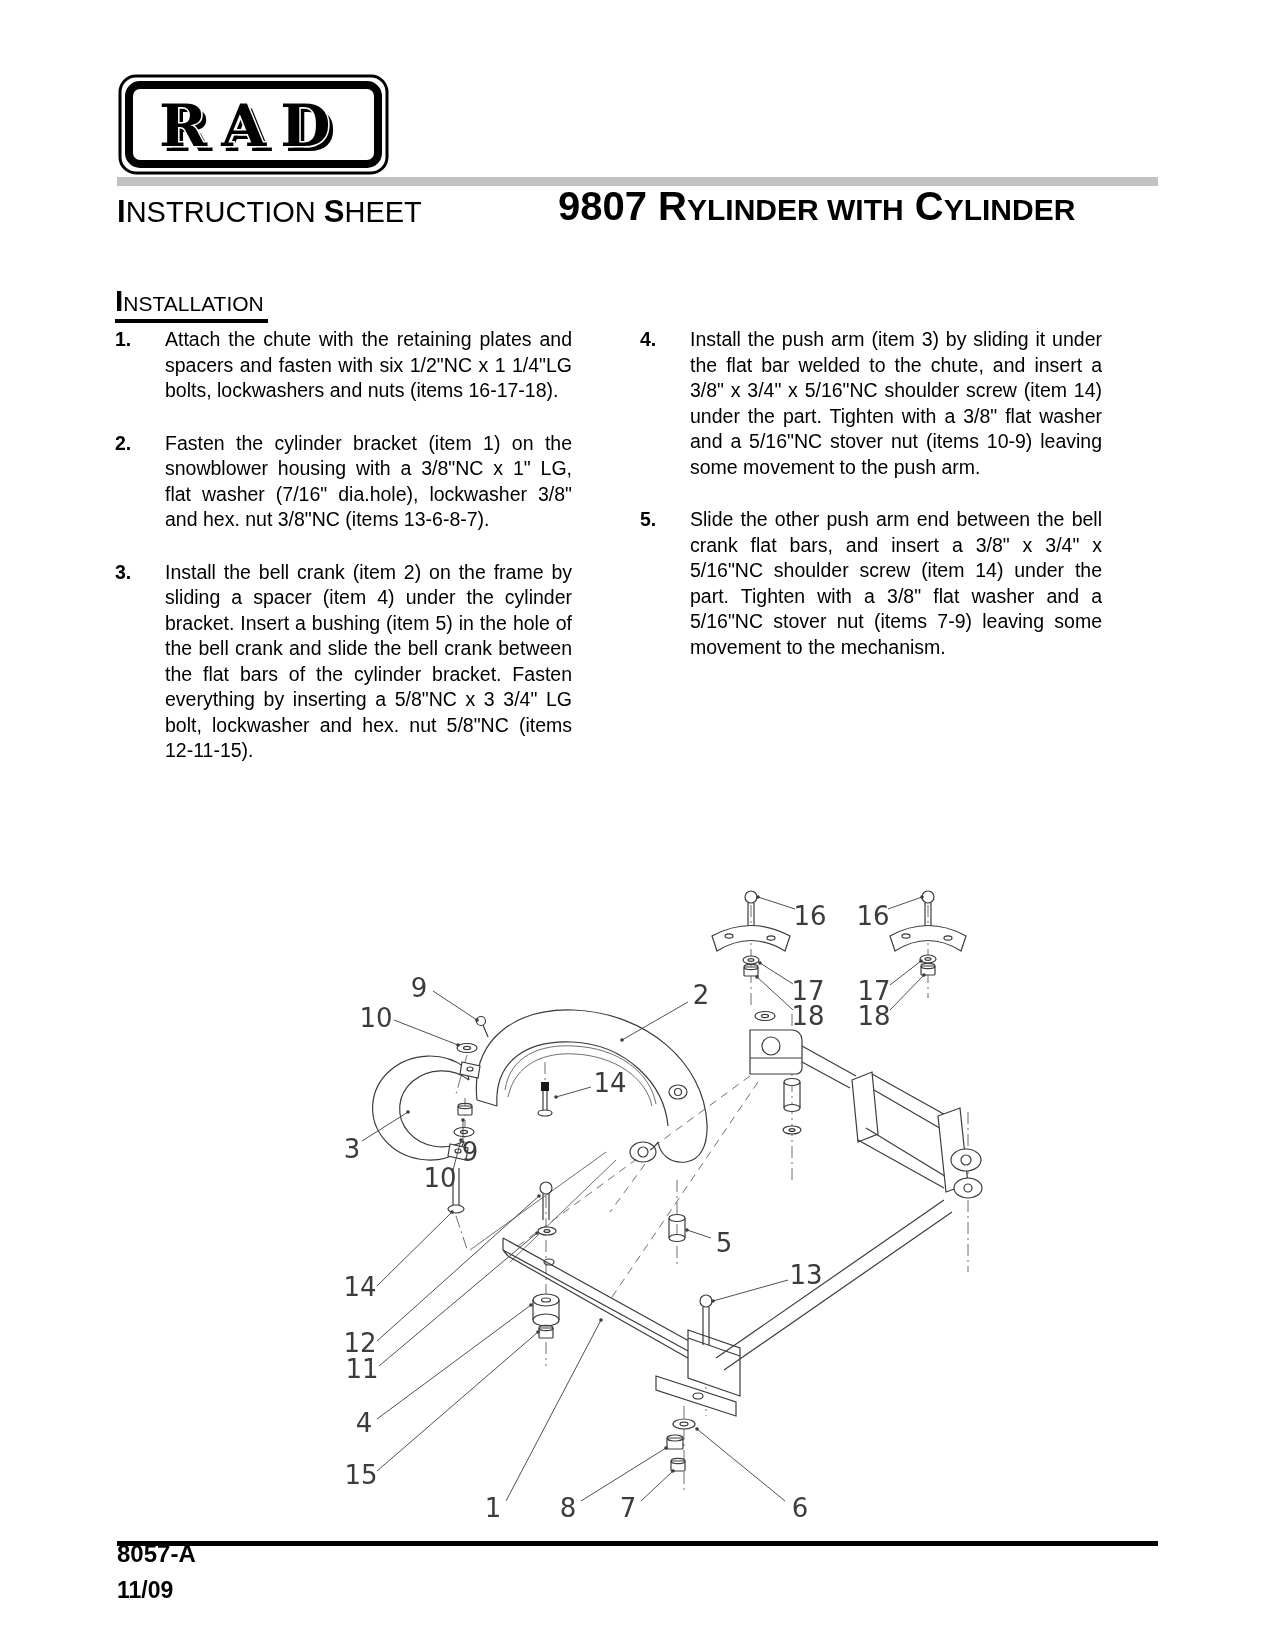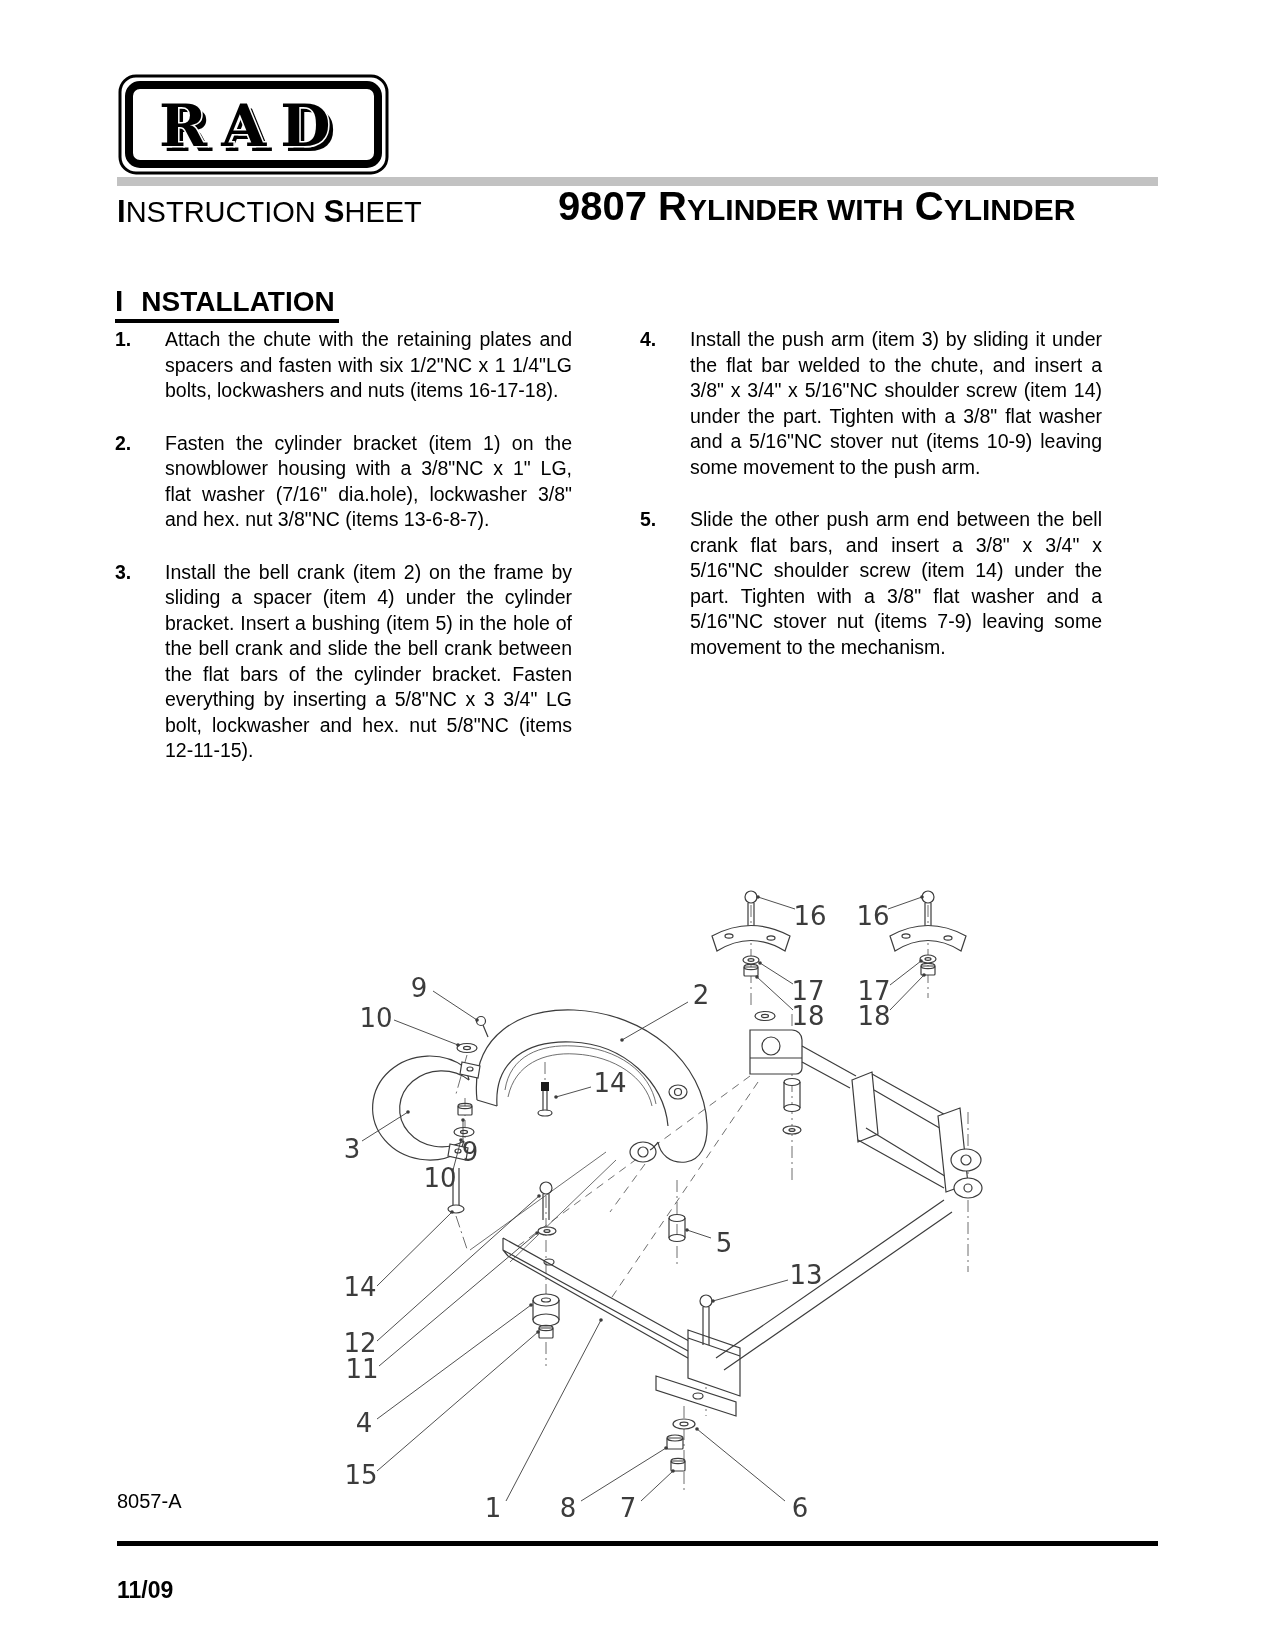--- a/index.html
+++ b/index.html
@@ -13,21 +13,21 @@
   .title-left{position:absolute;left:117px;top:194px;white-space:nowrap;}
   .title-right{position:absolute;left:558px;top:184px;white-space:nowrap;}
   .tb{font-weight:bold;font-size:31px;}
   .ts{font-weight:normal;font-size:29px;}
   .tb2{font-weight:bold;font-size:40px;}
   .ts2{font-weight:bold;font-size:30px;}
 
   
   .inst-head{position:absolute;left:115px;top:284px;border-bottom:4px solid #000;padding:0 4px 1px 0;white-space:nowrap;}
   .hb{font-weight:bold;font-size:30px;}
-  .hs{font-weight:bold;font-size:28px;padding-left:18px;}
+  .hs{font-weight:normal;font-size:21px;}
 
   
   .col-left{position:absolute;left:115px;top:327px;width:457px;}
   .col-right{position:absolute;left:640px;top:327px;width:462px;}
   .step{display:flex;margin-bottom:27px;}
   .step .num{font-weight:bold;width:34px;flex:none;font-size:19.5px;line-height:25.5px;}
   .step .txt{font-size:19.5px;line-height:25.5px;text-align:justify;flex:1;margin-left:16px;}
   .note{font-size:19.5px;line-height:25.5px;text-align:justify;margin-top:0;}
   .note .nlabel{font-weight:bold;}
 
@@ -38,21 +38,21 @@
   .blk{fill:#1a1a1a;stroke:none;}
   .thin{fill:none;stroke:#4a4a4a;stroke-width:0.8;}
   .dd{fill:none;stroke:#4a4a4a;stroke-width:0.8;stroke-dasharray:12 4 2 4;}
   .dsh{fill:none;stroke:#4a4a4a;stroke-width:0.8;stroke-dasharray:8 6;}
   .plabel{font-family:"DejaVu Sans",sans-serif;font-size:26px;fill:#3c3c3c;text-anchor:middle;}
   .leader{stroke:#3c3c3c;stroke-width:0.9;fill:none;}
   .ldot{fill:#3c3c3c;stroke:none;}
 
   
   .footer-rule{position:absolute;left:117px;top:1541px;width:1041px;height:5px;background:#000;}
-  .fnum{position:absolute;left:117px;top:1490px;font-size:20px;font-weight:normal;}
+  .fnum{position:absolute;left:117px;top:1540px;font-size:24px;font-weight:bold;}
   .fdate{position:absolute;left:117px;top:1577px;font-size:23px;font-weight:bold;}
 </style>
 </head>
 <body>
 
 <svg class="logo" width="272" height="102" viewBox="0 0 272 102">
   <rect x="2" y="2" width="267" height="97" rx="16" fill="none" stroke="#000" stroke-width="3"></rect>
   <rect x="11" y="11" width="249" height="79" rx="11" fill="none" stroke="#000" stroke-width="8"></rect>
   <text class="lg-sh" x="46" y="77">RAD</text>
   <text class="lg-main" x="41" y="72">RAD</text>

